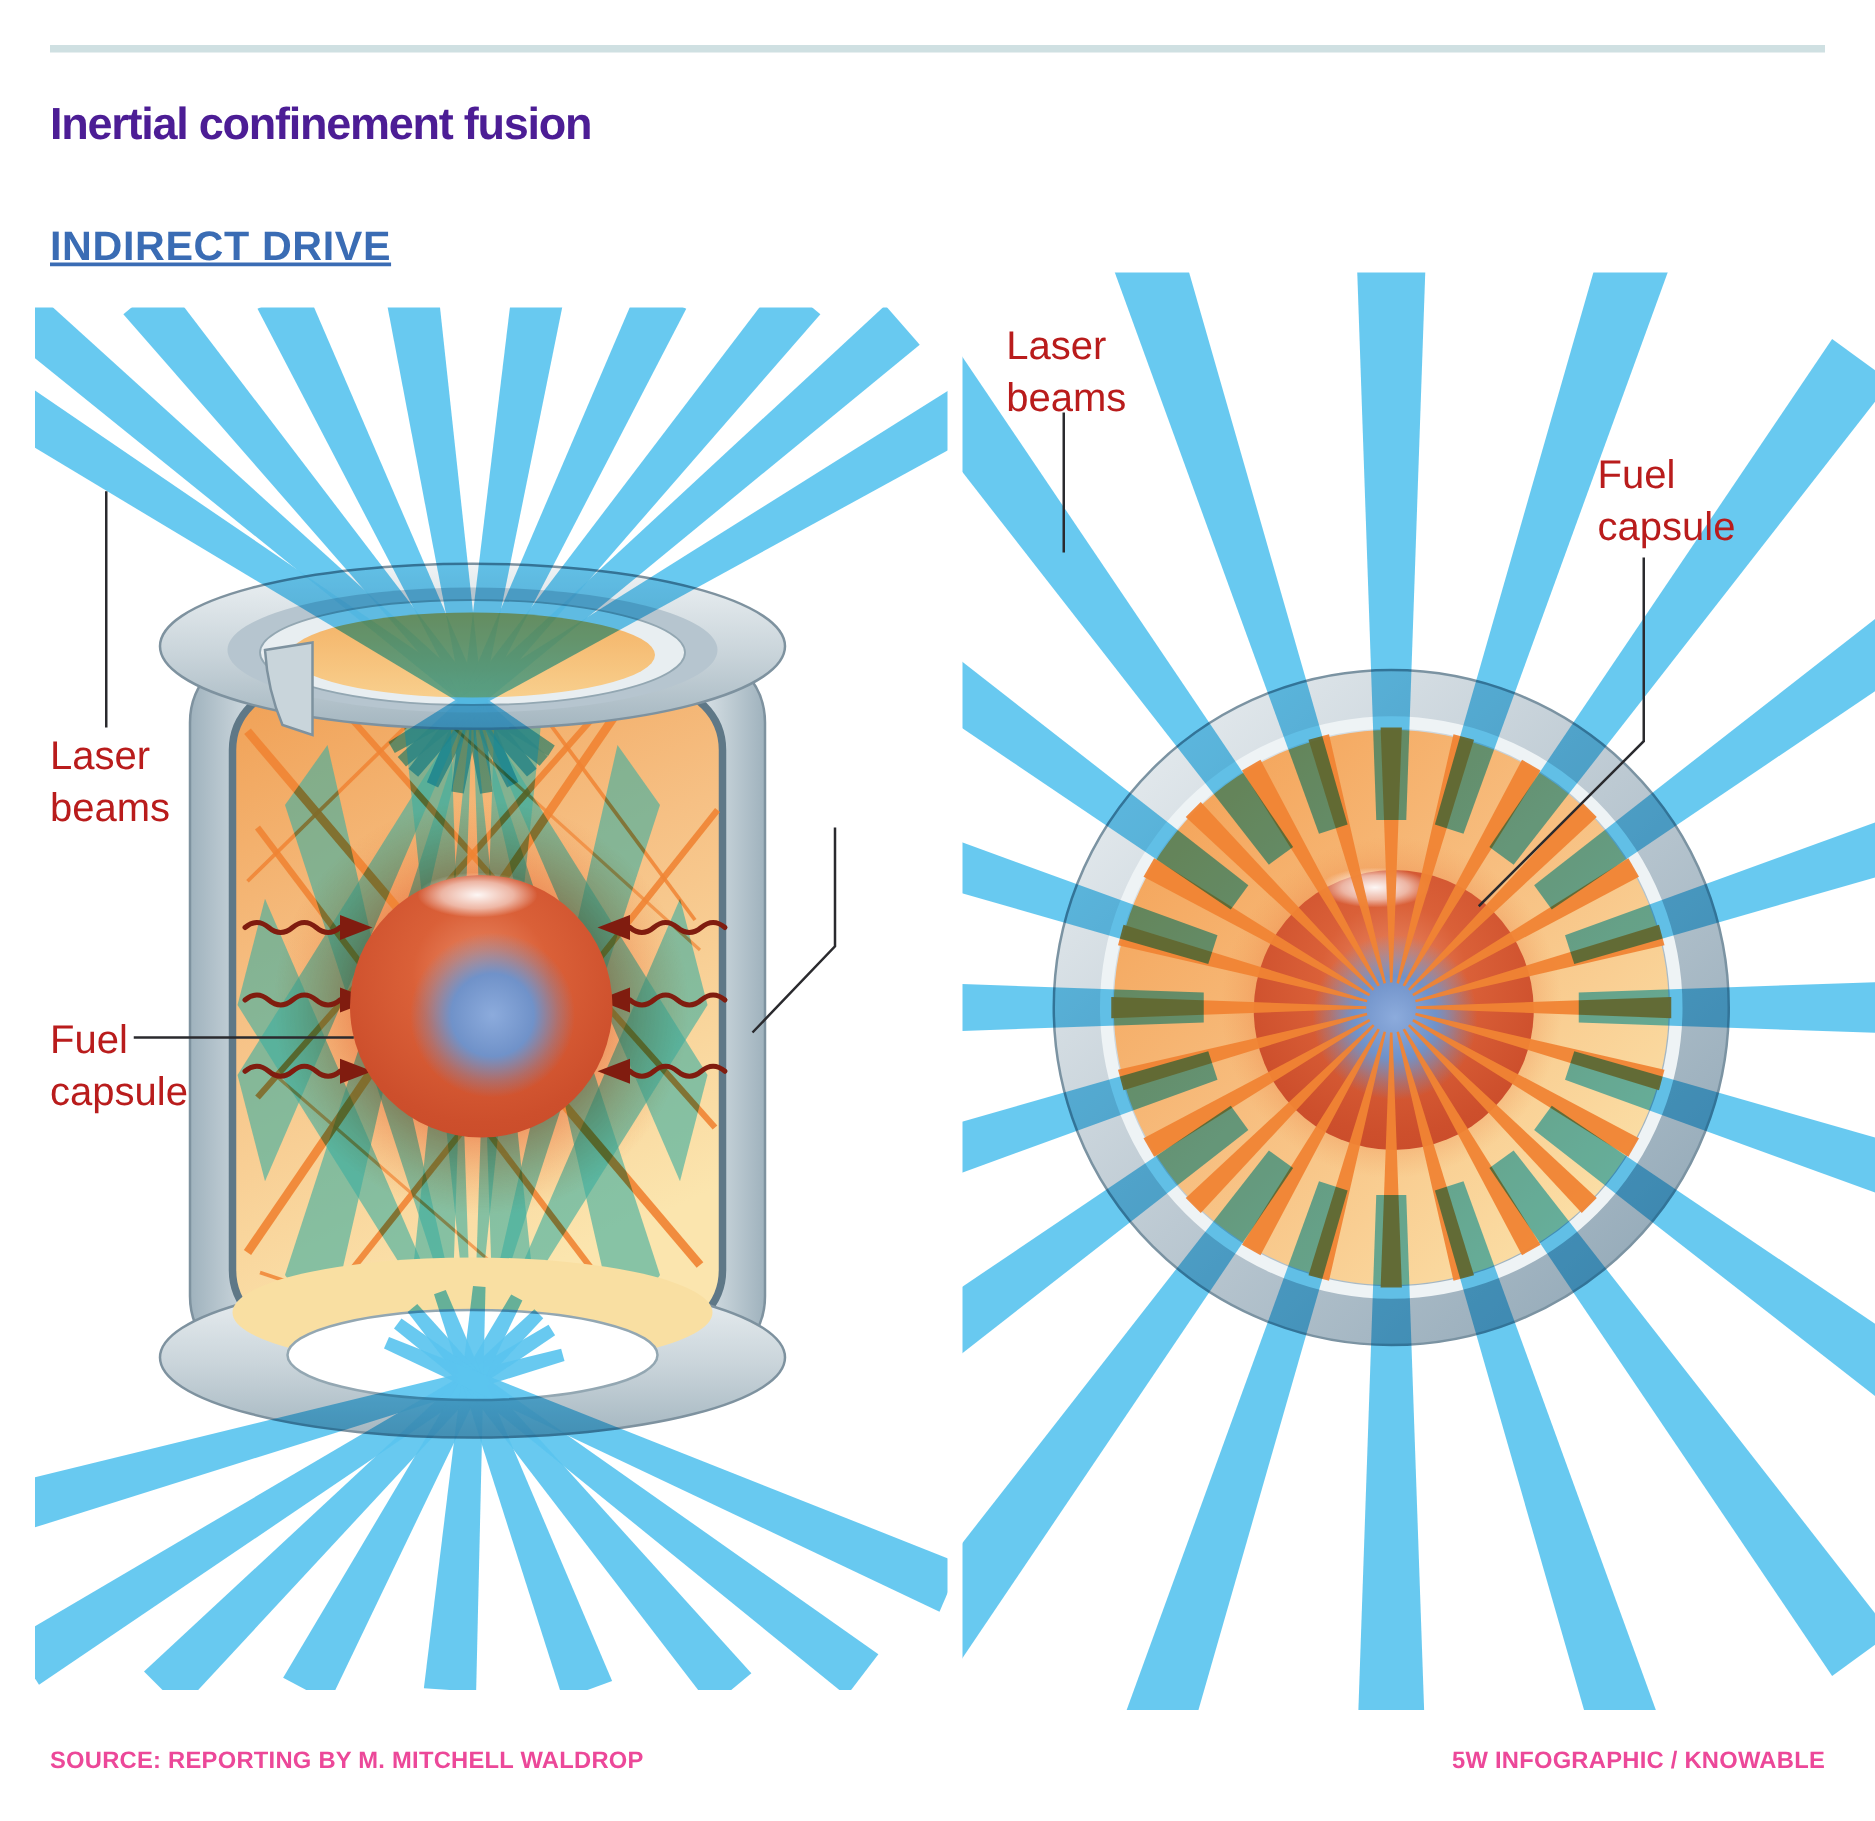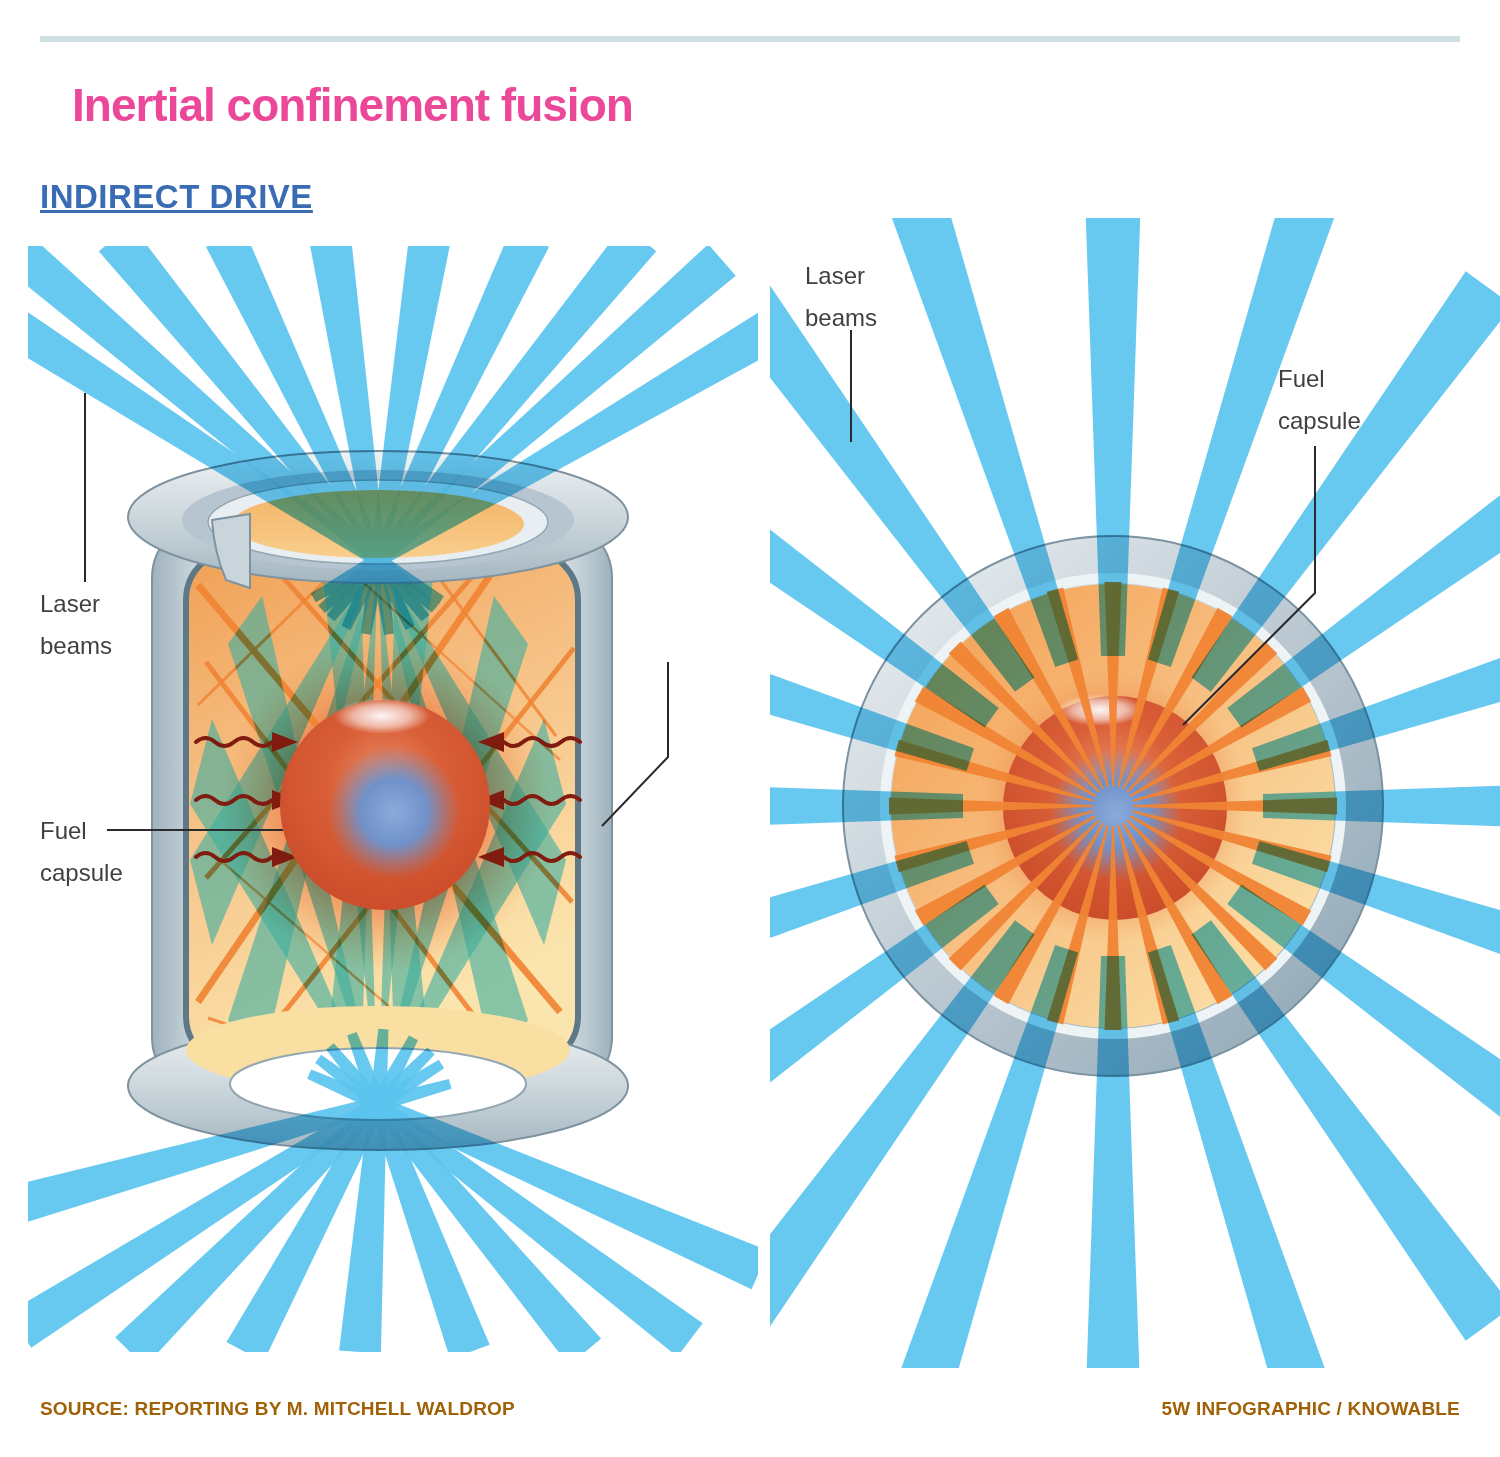--- a/index.html
+++ b/index.html
@@ -1,30 +1,30 @@
 <!DOCTYPE html>
 <html><head>
 <meta charset="utf-8">
 <style>
   html,body{margin:0;padding:0;background:#ffffff;}
   body{font-family:"Liberation Sans","DejaVu Sans",sans-serif;}
   #stage{position:relative;width:1500px;height:1457px;background:#ffffff;overflow:hidden;}
   #art{position:absolute;left:0;top:0;width:1500px;height:1457px;}
   .txt{position:absolute;color:#2b2b31;}
   .rule{position:absolute;left:40px;top:36px;width:1420px;height:6px;background:#cfe0e2;}
-  .title{left:40px;top:78px;font-size:46px;font-weight:bold;color:#ec4899;letter-spacing:-1px;margin-left:32px;}
+  .title{left:40px;top:78px;font-size:36px;font-weight:bold;color:#4c1d95;letter-spacing:-1px;}
   .hdr{top:178px;font-size:33px;font-weight:bold;color:#3a6cb4;letter-spacing:0.5px;}
   .hdr.left{left:40px;text-decoration:underline;} .hdr.right{left:772px;}
-  .lbl{font-size:24px;line-height:42px;color:#404040;}
+  .lbl{font-size:32px;line-height:42px;color:#b91c1c;}
   .lbl.laser-left{left:40px;top:583px;width:122px;}
   .lbl.fuel-left{left:40px;top:810px;width:132px;}
   .lbl.metal{left:625px;top:583px;width:150px;}
   .lbl.laser-right{left:805px;top:255px;width:122px;}
   .lbl.fuel-right{left:1278px;top:358px;width:132px;}
-  .foot{top:1398px;font-size:19px;font-weight:bold;color:#a16207;letter-spacing:0.2px;}
+  .foot{top:1398px;font-size:19px;font-weight:bold;color:#ec4899;letter-spacing:0.2px;}
   .foot.src{left:40px;} .foot.credit{right:40px;text-align:left;}
 </style>
 </head>
 <body>
 
 <div id="stage">
 
   <svg id="art" viewBox="0 0 1500 1457">
     <defs>
       <clipPath id="leftClip">

